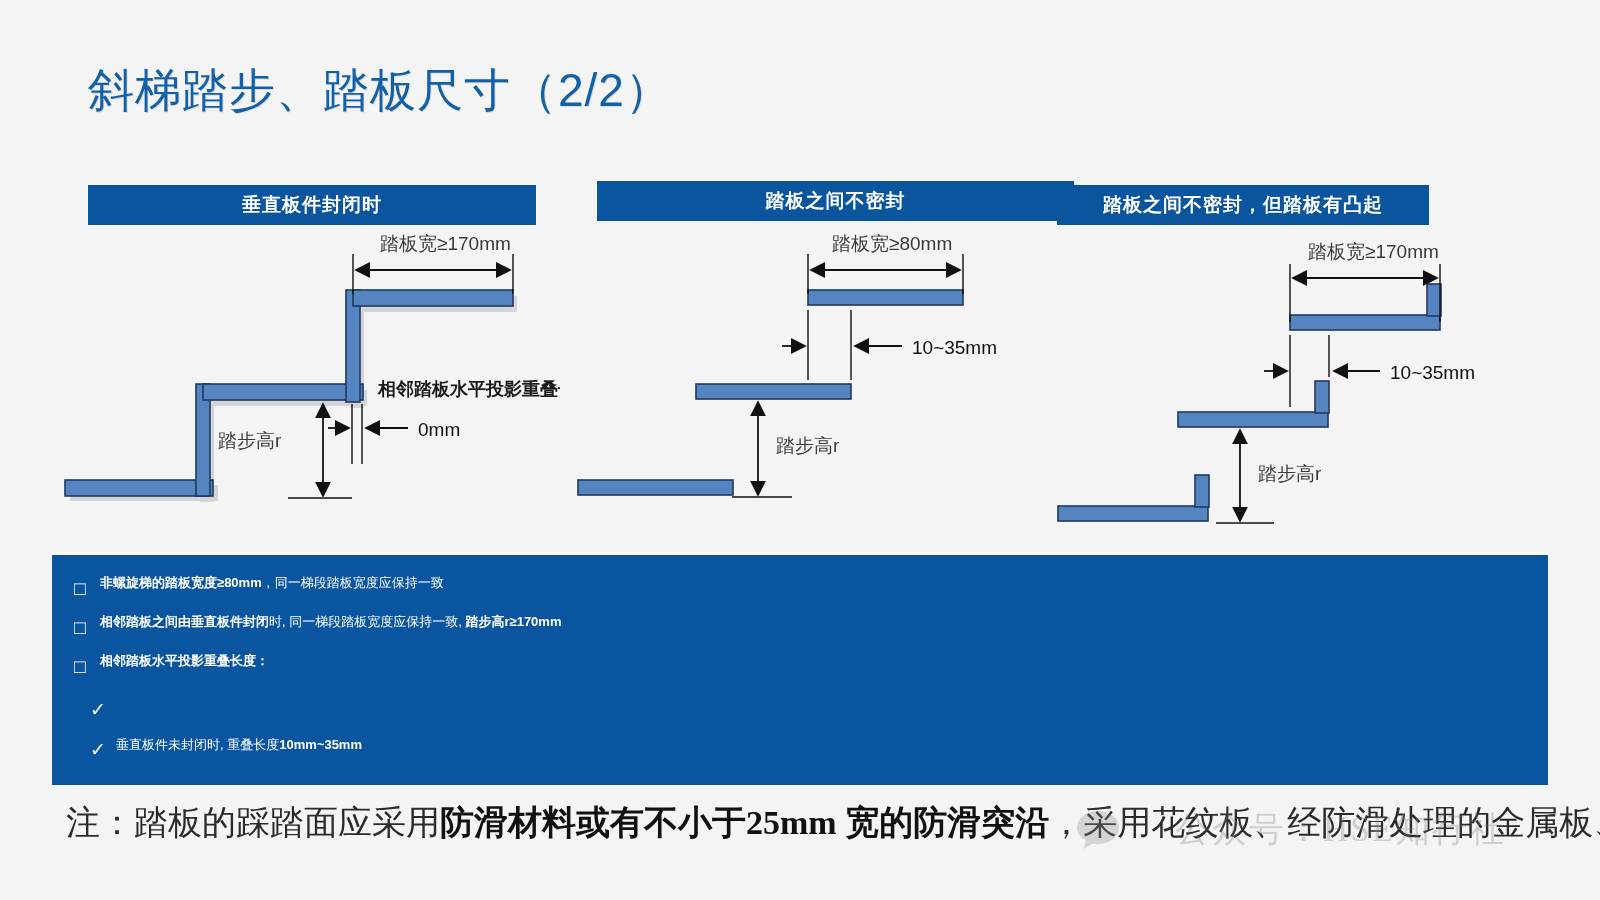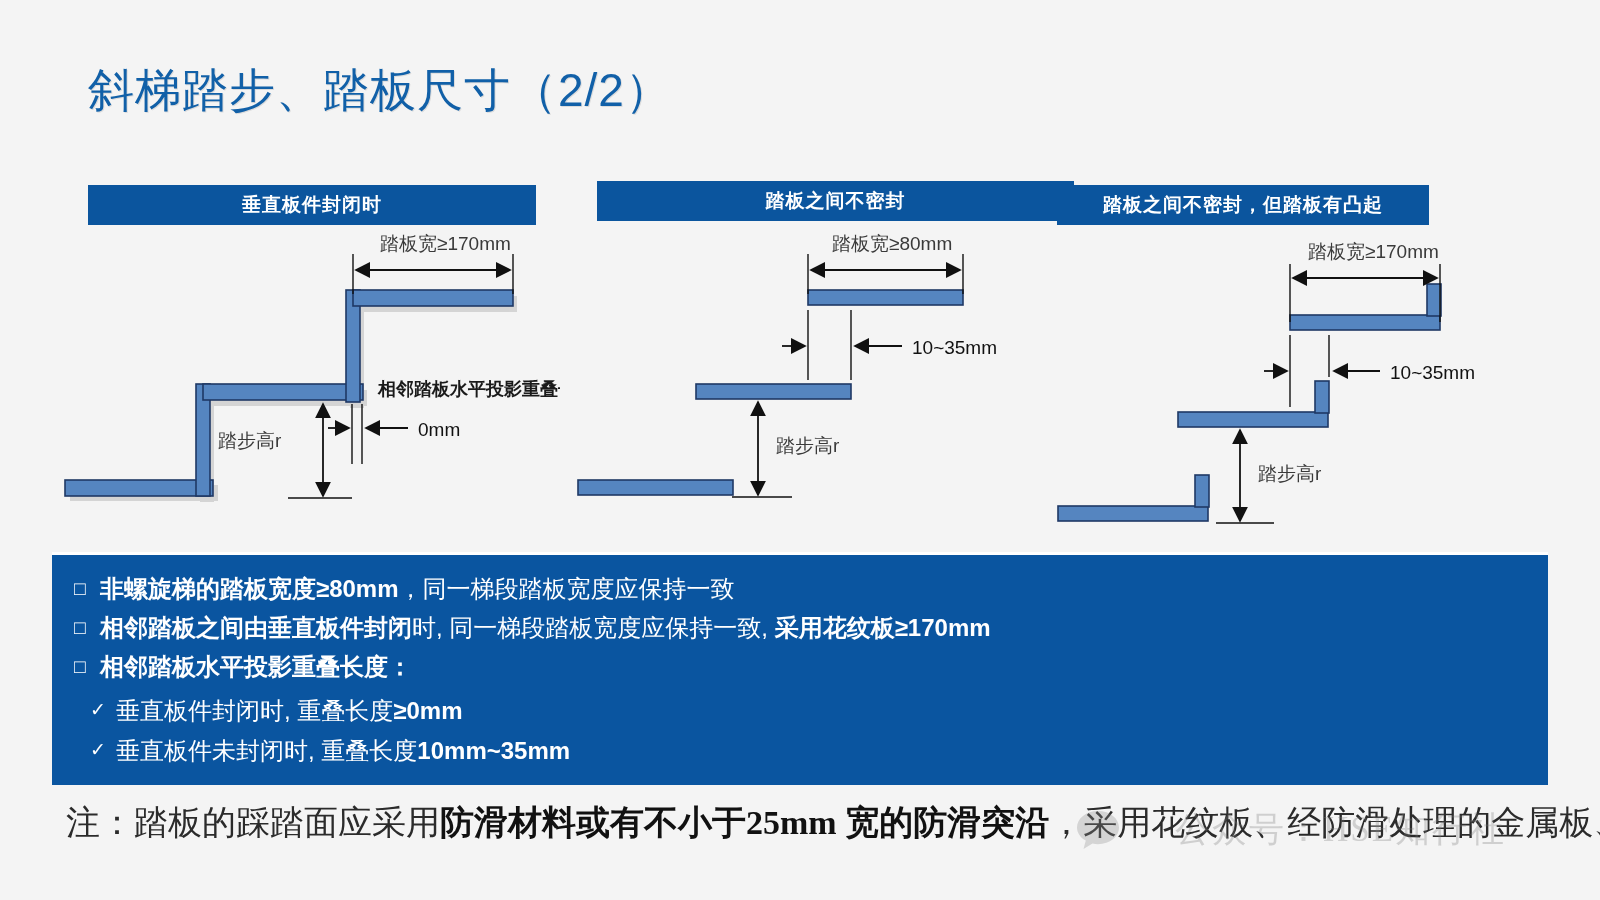--- a/index.html
+++ b/index.html
@@ -63,21 +63,21 @@
     font-size:19px;line-height:1;
     color:#ffffff;
     margin-top:4px;
   }
   .bl-ck{
     width:26px;flex:0 0 26px;
     font-size:19px;line-height:1;
     color:#ffffff;
     margin-top:3px;
   }
-  .bl-txt{font-size:24px;line-height:1.18;}
+  .bl-txt{font-size:13px;line-height:1.18;}
   .bl-txt .hv{font-weight:bold;}
   .bl-txt .lt{font-weight:normal;}
   .r1{position:absolute;left:0;top:20px;width:100%;}
   .r2{position:absolute;left:0;top:59px;width:100%;}
   .r3{position:absolute;left:0;top:98px;width:100%;}
   .r4{position:absolute;left:16px;top:142px;width:100%;}
   .r5{position:absolute;left:16px;top:182px;width:100%;}
 
   
   .footnote{
@@ -217,34 +217,31 @@
   <div class="content-box">
     <div class="bullet-row r1">
       <span class="bl-sq">□</span>
       <span class="bl-txt">
         <span class="hv">非螺旋梯的踏板宽度≥80mm</span><span class="lt">，同一梯段踏板宽度应保持一致</span>
       </span>
     </div>
     <div class="bullet-row r2">
       <span class="bl-sq">□</span>
       <span class="bl-txt">
-        <span class="hv">相邻踏板之间由垂直板件封闭</span><span class="lt">时, 同一梯段踏板宽度应保持一致, </span><span class="hv">采用花纹板≥170mm</span>
+        <span class="hv">相邻踏板之间由垂直板件封闭</span><span class="lt">时, 同一梯段踏板宽度应保持一致, </span><span class="hv">踏步高r≥170mm</span>
       </span>
     </div>
     <div class="bullet-row r3">
       <span class="bl-sq">□</span>
       <span class="bl-txt">
         <span class="hv">相邻踏板水平投影重叠长度：</span>
       </span>
     </div>
     <div class="bullet-row r4">
       <span class="bl-ck">✓</span>
-      <span class="bl-txt">
-        <span class="lt">垂直板件封闭时, 重叠长度</span><span class="hv">≥0mm</span>
-      </span>
     </div>
     <div class="bullet-row r5">
       <span class="bl-ck">✓</span>
       <span class="bl-txt">
         <span class="lt">垂直板件未封闭时, 重叠长度</span><span class="hv">10mm~35mm</span>
       </span>
     </div>
   </div>
 
   <div class="footnote"><span>注：踏板的踩踏面应采用</span><span class="fb">防滑材料或有不小于25mm 宽的防滑突沿</span><span>，采用花纹板、经防滑处理的金属板、格栅板等</span></div>

